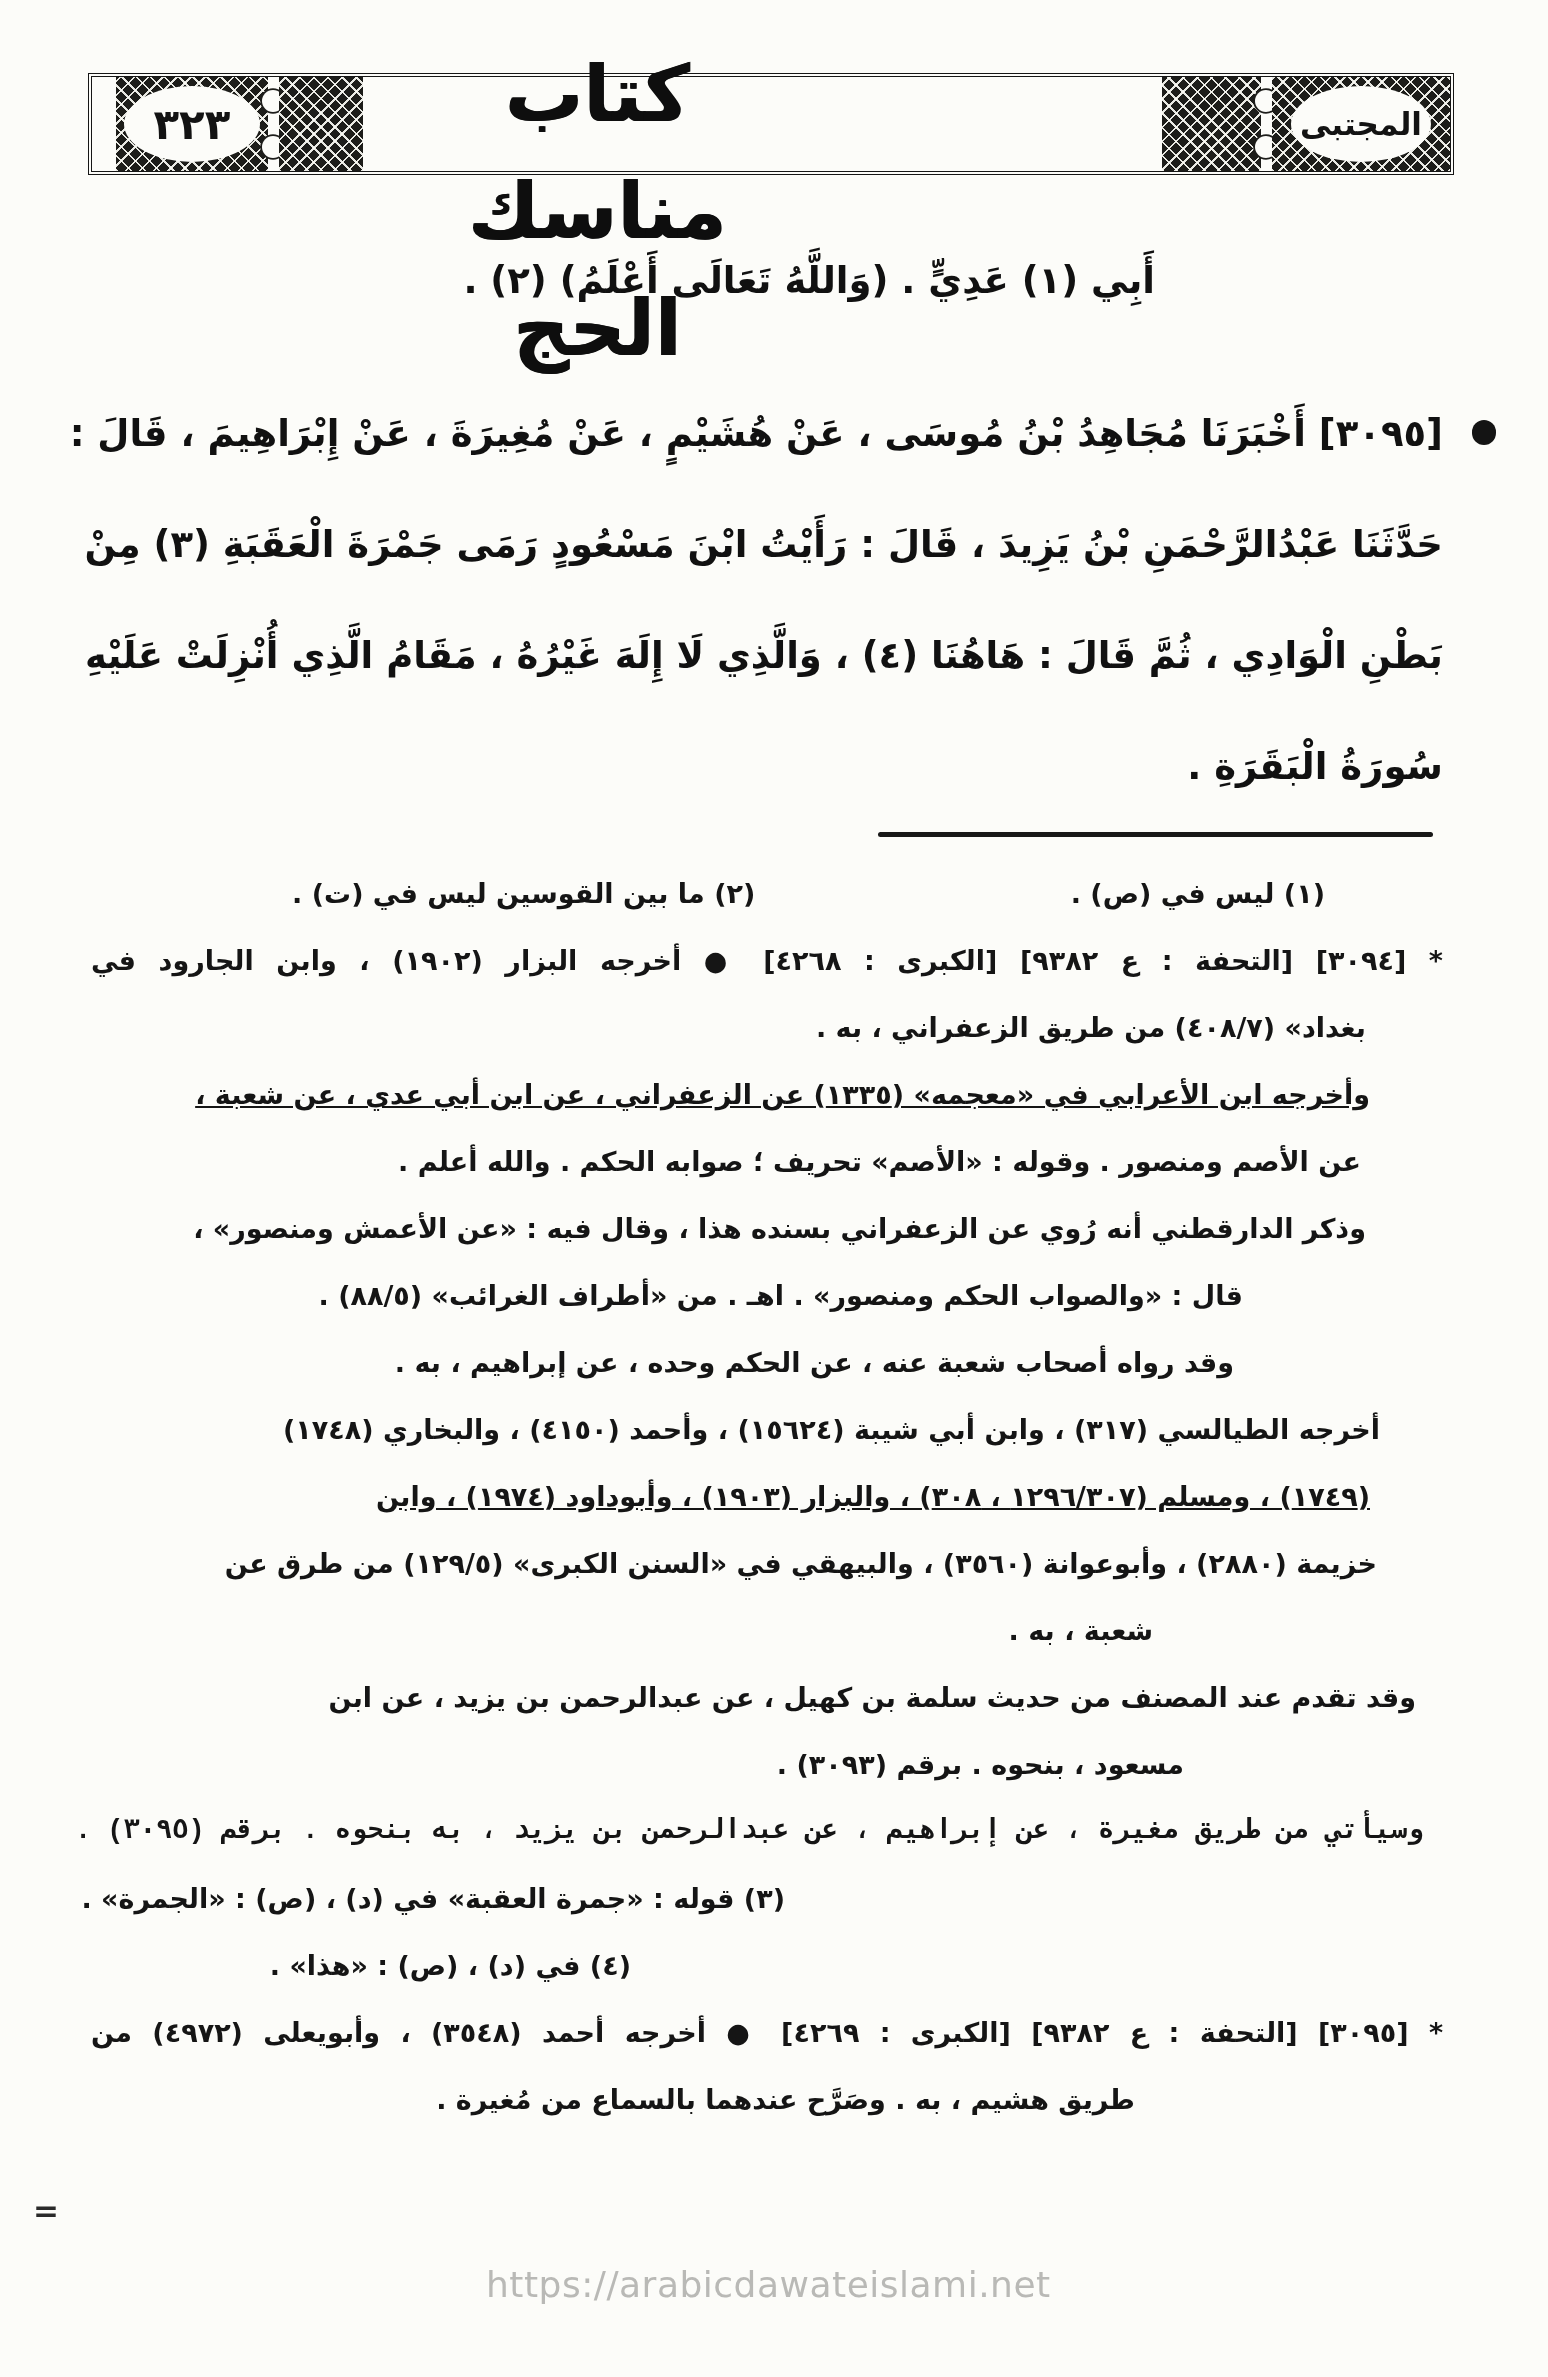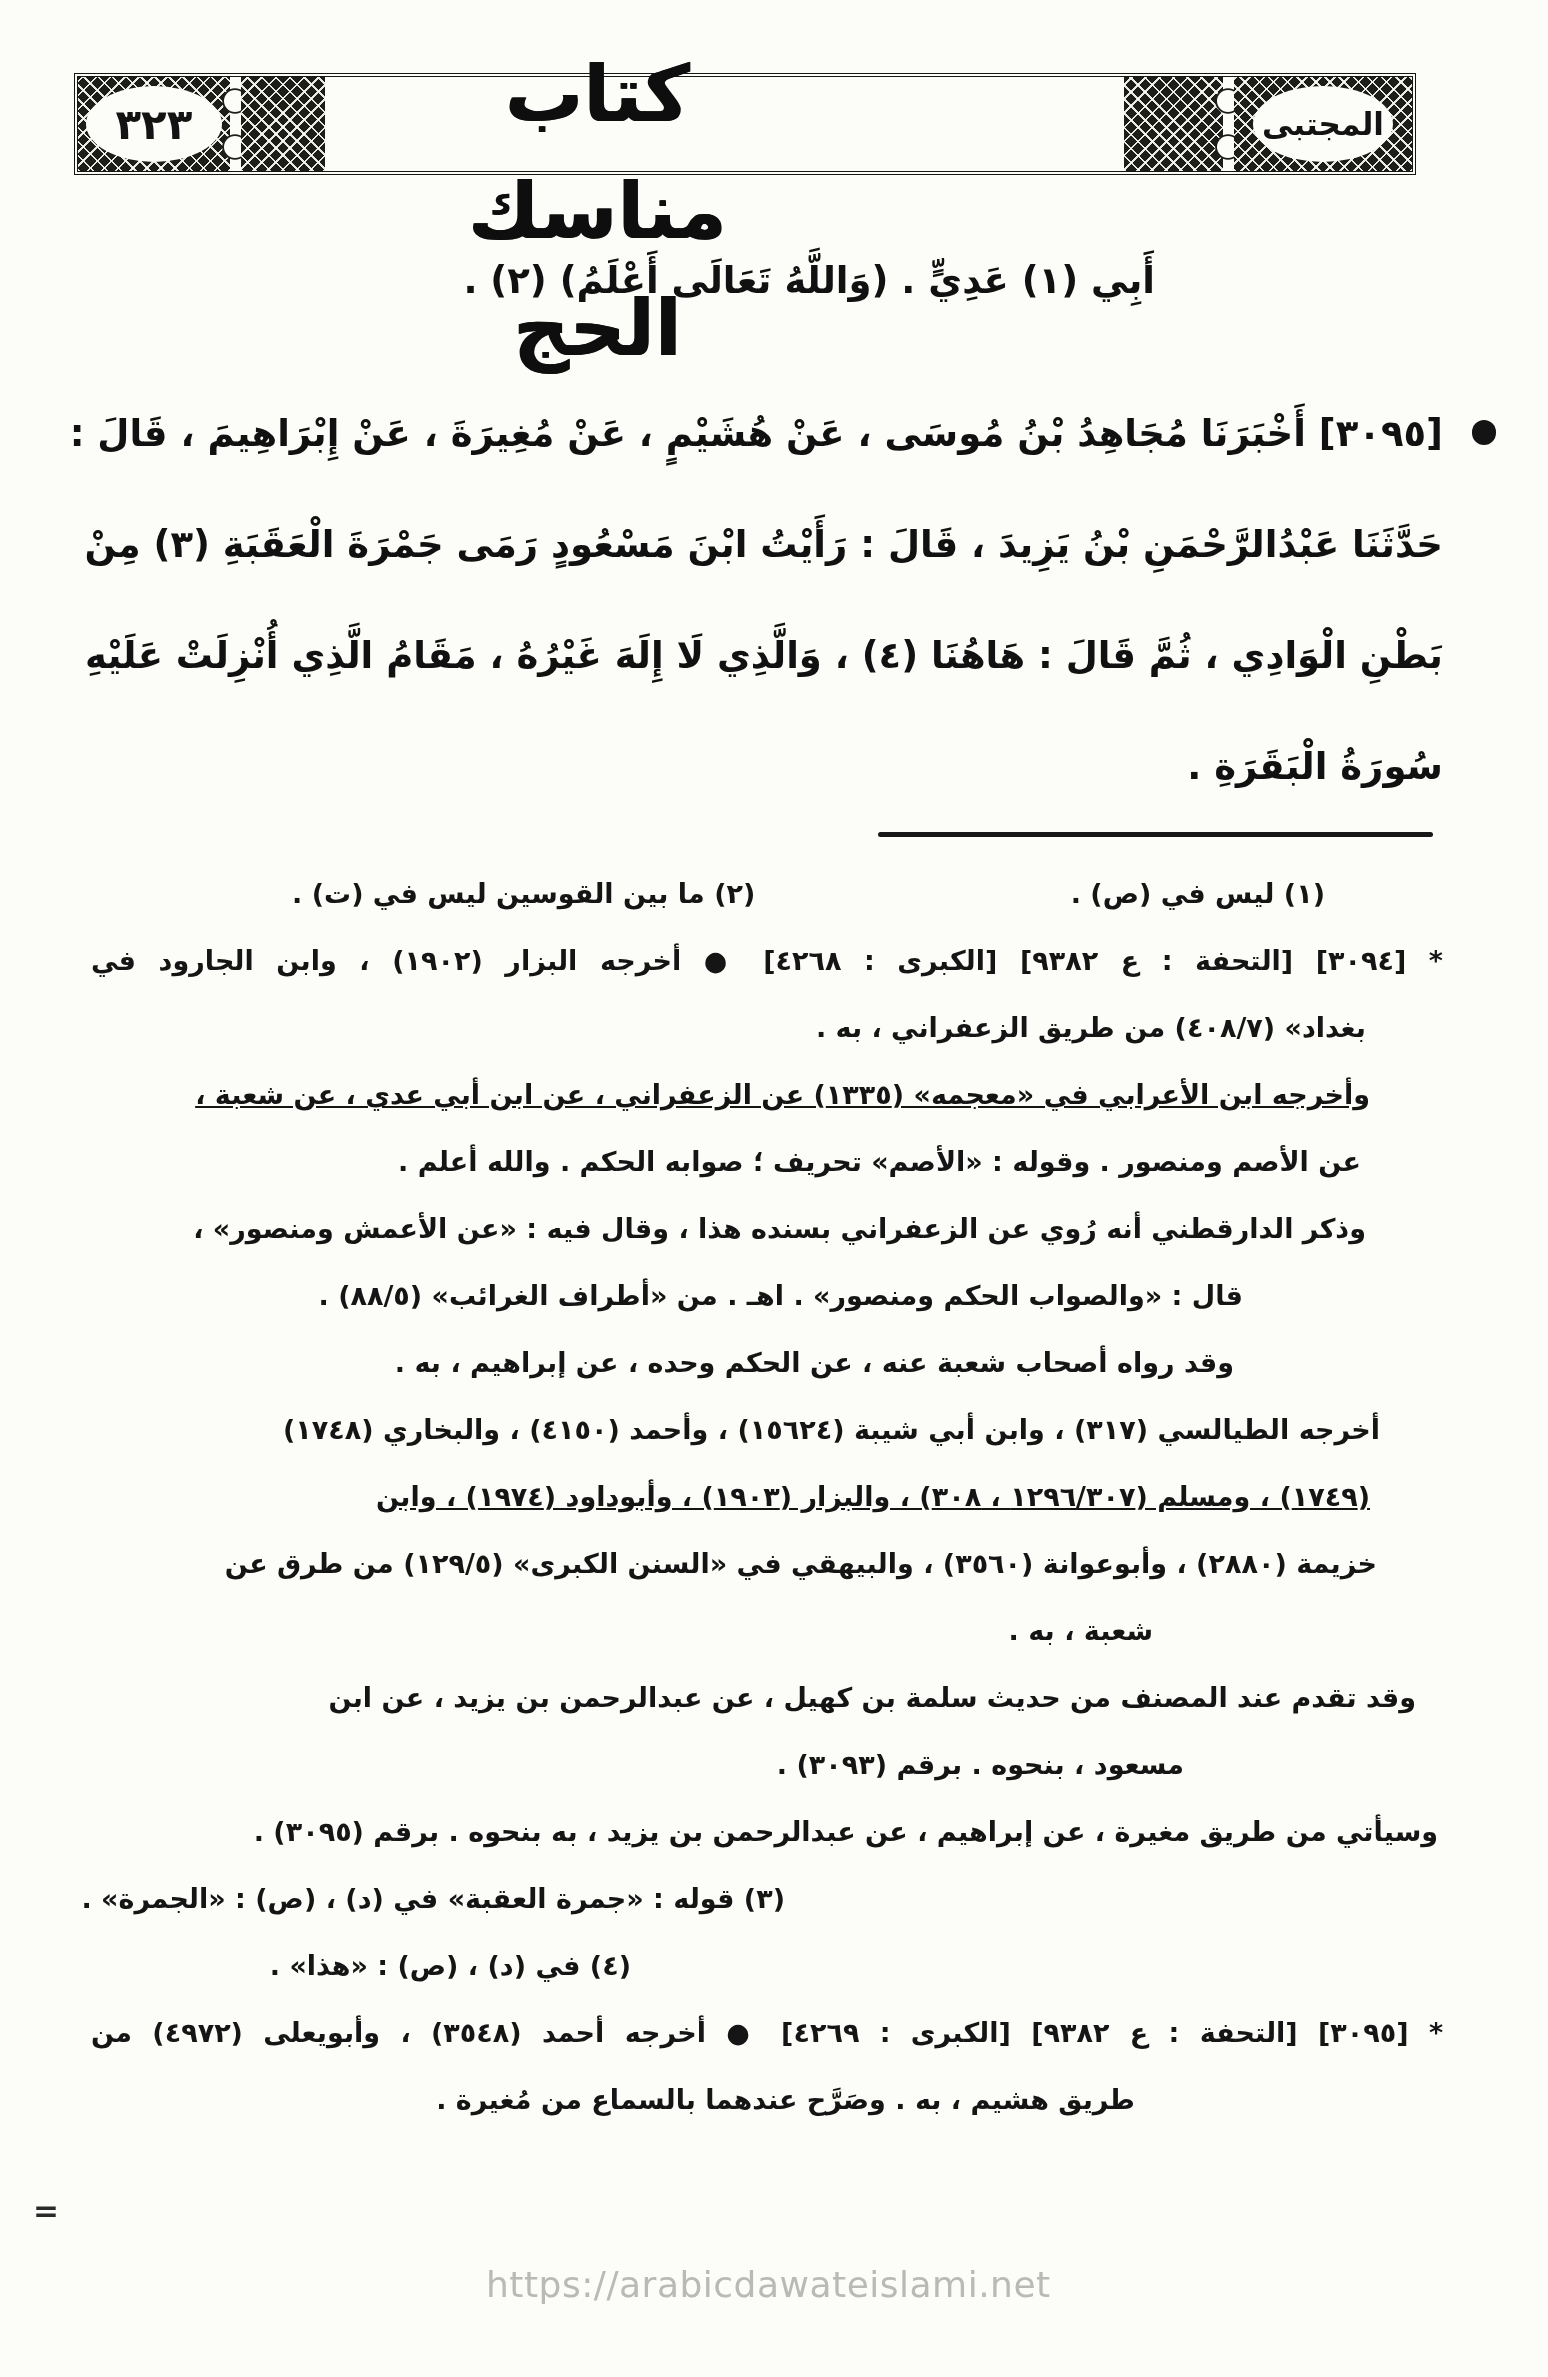--- a/index.html
+++ b/index.html
@@ -9,25 +9,25 @@
     margin:0 auto;
     background:#fcfcf9;
     color:#131313;
     font-family:"DejaVu Sans", sans-serif;
     overflow:hidden;
     direction:rtl;
   }
 
   
   .band{
-    position:absolute;left:77px;top:76px;width:1334px;height:94px;
+    position:absolute;left:91px;top:76px;width:1334px;height:94px;
     border:1.8px solid #161616;
     outline:1.8px solid #161616;outline-offset:2.7px;
     background:#fcfcf9;
-    display:flex;flex-direction:row;direction:ltr;
+    display:flex;flex-direction:row;direction:ltr;padding-left:24px;
   }
   .orn{display:flex;flex-direction:row;height:100%;}
   .orn.left{width:247px;}
   .orn.right{width:288px;}
   .orn-cell{
     position:relative;height:100%;flex:1;
     background-color:#1d1d1a;
     background-image:
       repeating-linear-gradient(45deg, rgba(250,250,244,.92) 0 1.8px, transparent 1.8px 10px),
       repeating-linear-gradient(-45deg, rgba(250,250,244,.92) 0 1.8px, transparent 1.8px 10px);
@@ -91,21 +91,21 @@
   .frow1{
     display:flex;justify-content:space-between;
     padding-right:118px;padding-left:201px;
   }
   .mr35{margin-right:32px;}  .mr55{margin-right:66px;}
   .mr70{margin-right:63px;}  .mr80{margin-right:73px;text-decoration:underline;}
   .mr85{margin-right:77px;}  .mr90{margin-right:82px;}
   .mr220{margin-right:200px;}.mr230{margin-right:209px;}
   .mr285{margin-right:259px;}.mr290{margin-right:263px;}
   .mr320{margin-right:290px;}.mr340{margin-right:308px;}
-  .mr30{margin-right:27px;}  .mr5{margin-right:5px;}
+  .mr30{margin-right:27px;}  .mr5{margin-right:20px;font-family:Liberation Mono, monospace;}
   .mr725{margin-right:658px;}.mr895{margin-right:812px;}
 
   
   .cont-mark{
     position:absolute;left:33px;top:2192px;
     font-size:31px;font-weight:bold;color:#2a2a2a;direction:ltr;
   }
   .watermark{
     position:absolute;left:486px;top:2264px;
     font-size:36px;color:#b9b9b6;direction:ltr;

